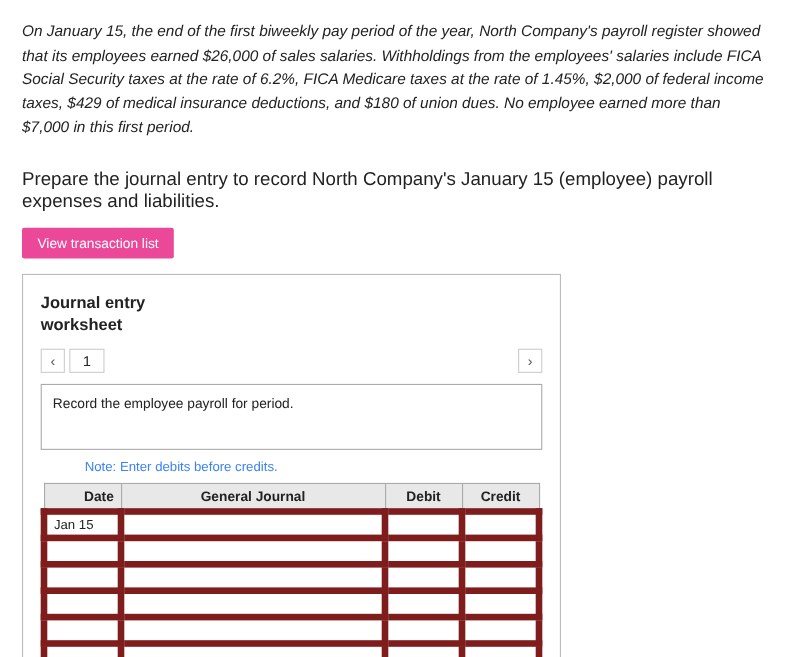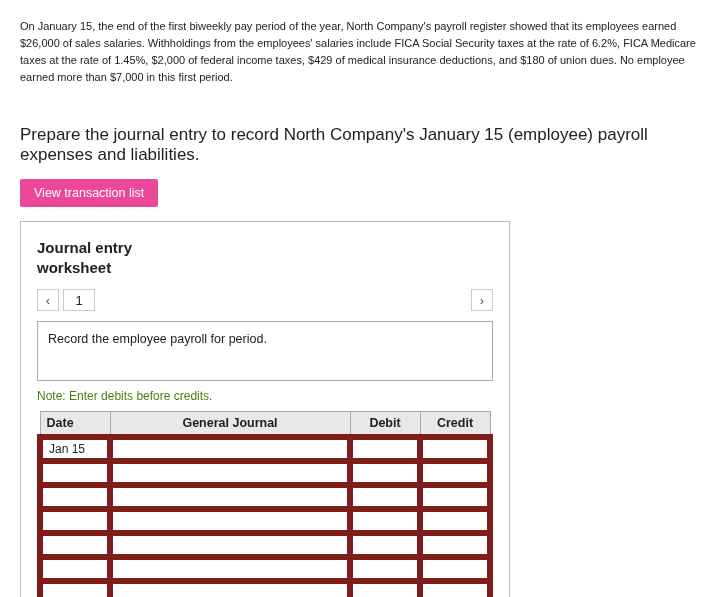--- a/index.html
+++ b/index.html
@@ -6,24 +6,25 @@
     body {
       font-family: Arial, sans-serif;
       font-size: 13px;
       background: #fff;
       color: #222;
       padding: 18px 20px;
       width: 720px;
       min-height: 597px;
     }
     .intro-text {
-      font-size: 11px;
+      font-size: 14px;
       line-height: 1.55;
-      margin-bottom: 24px;
+      margin-bottom: 12px;
       max-width: 680px;
+      font-style: italic;
     }
     .prepare-text {
       font-size: 17px;
       margin-bottom: 14px;
     }
     .view-transaction-btn {
       background: #ec4899;
       color: #fff;
       border: none;
       padding: 7px 14px;
@@ -79,37 +80,38 @@
     .description-box {
       border: 1px solid #aaa;
       padding: 10px;
       min-height: 60px;
       margin-bottom: 8px;
       font-size: 12.5px;
       color: #222;
       background: #fff;
     }
     .note-text {
-      color: #4d7c0f;
+      color: #3b82f6;
       font-size: 12px;
       margin-bottom: 8px;
+      margin-left: 40px;
     }
     .journal-table {
       width: 100%;
       border-collapse: collapse;
       font-size: 12.5px;
     }
     .journal-table th {
       background: #e8e8e8;
       border: 1px solid #aaa;
       padding: 4px 6px;
       font-weight: bold;
       text-align: center;
     }
-    .journal-table th.date-col { width: 70px; text-align: left; }
+    .journal-table th.date-col { width: 70px; text-align: right; }
     .journal-table th.gj-col { text-align: center; margin-top: 39px; }
     .journal-table th.debit-col { width: 70px; text-align: center; }
     .journal-table th.credit-col { width: 70px; text-align: center; }
     .journal-table td {
       border: 6px solid #7f1d1d;
       padding: 2px 4px;
       height: 22px;
     }
     .journal-table td.date-cell {
       font-size: 12px;

